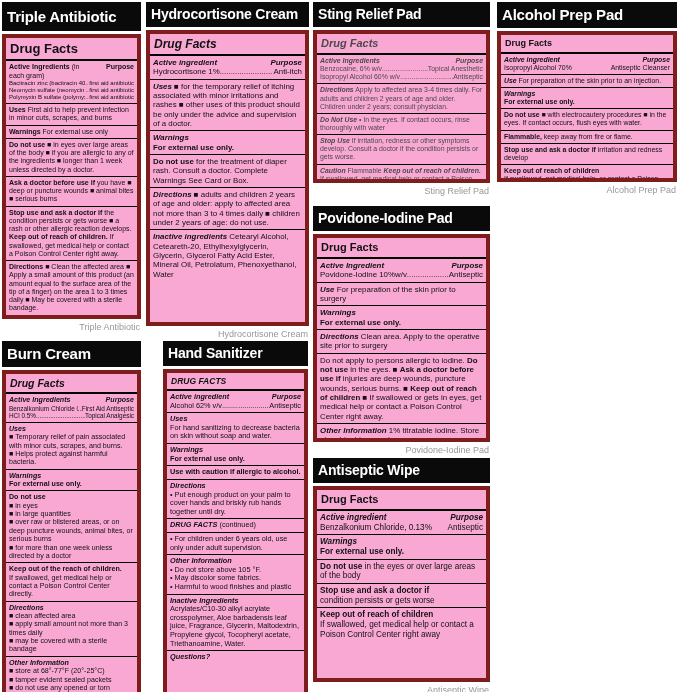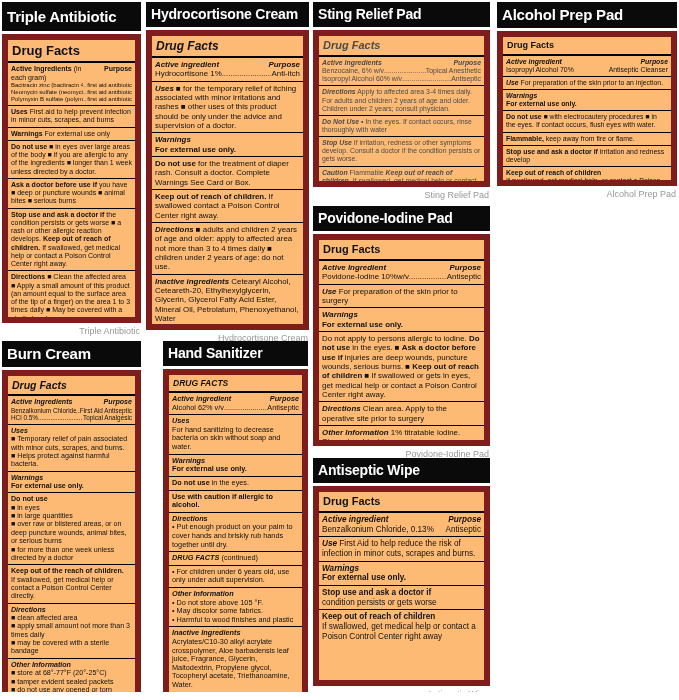--- a/index.html
+++ b/index.html
@@ -6,21 +6,21 @@
   #sheet{
     position:relative;width:679px;height:692px;background:#fff;overflow:hidden;
     font-family:"Liberation Sans", sans-serif;color:#111;
   }
   .panel{position:absolute;}
   .ptitle{
     background:#0a0a0a;color:#fff;font-weight:bold;font-size:14px;
     padding:4px 5px 5px 5px;letter-spacing:-0.2px;margin-bottom:3px;
     white-space:nowrap;overflow:hidden;
   }
-  .pbox{border:6px solid #7f1d1d;background:#fdba74;overflow:hidden;line-height:1.18;}
+  .pbox{border:4px solid #7f1d1d;background:#f9a8d4;overflow:hidden;line-height:1.18;}
   .df{font-weight:bold;padding:3px 4px;border-bottom:2px solid #000;}
   .sec{padding:2px 3px;border-top:1px solid #000;}
   .sec:first-child{border-top:none;}
   .ing-head{display:flex;justify-content:space-between;gap:20px;}
   .ing-row{display:flex;align-items:baseline;}
   .ing-name{white-space:nowrap;overflow:hidden;flex-shrink:1;}
   .ing-dots{flex:1 1 4px;min-width:4px;overflow:hidden;white-space:nowrap;}
   .ing-dots::after{content:"..........................................................................................................";}
   .ing-dots.nodots::after{content:"";}
   .ing-purpose{white-space:nowrap;text-align:right;}
@@ -117,21 +117,20 @@
             </div>
             <div class="ing-row">
               <span class="ing-name">Hydrocortisone 1% </span>
               <span class="ing-dots"></span>
               <span class="ing-purpose"> Anti-itch</span>
             </div>
           </div>
           <div class="sec"><b><i>Uses</i></b> ■ for the temporary relief of itching associated with minor irritations and rashes ■ other uses of this product should be only under the advice and supervision of a doctor.</div>
           <div class="sec"><b><i>Warnings</i></b><br><b>For external use only.</b></div>
           <div class="sec"><b>Do not use</b> for the treatment of diaper rash. Consult a doctor. Complete Warnings See Card or Box.</div>
-          <div class="sec"><b>Keep out of reach of children.</b> If swallowed contact a Poison Control Center right away.</div>
           <div class="sec"><b><i>Directions</i></b> ■ adults and children 2 years of age and older: apply to affected area not more than 3 to 4 times daily ■ children under 2 years of age: do not use.</div>
           <div class="sec"><b><i>Inactive ingredients</i></b> Cetearyl Alcohol, Ceteareth-20, Ethylhexylglycerin, Glycerin, Glycerol Fatty Acid Ester, Mineral Oil, Petrolatum, Phenoxyethanol, Water</div>
         </div>
     </div>
     <div class="pcaption">Hydrocortisone Cream</div>
   </section>
     <section class="panel" id="p-sting">
     <div class="ptitle">Sting Relief Pad</div>
     <div class="pbox">
       <div class="df">Drug Facts</div>
@@ -197,22 +196,22 @@
               <span><b><i>Purpose</i></b></span>
             </div>
             <div class="ing-row">
               <span class="ing-name">Povidone-Iodine 10%w/v</span>
               <span class="ing-dots"></span>
               <span class="ing-purpose">Antiseptic</span>
             </div>
           </div>
           <div class="sec"><b><i>Use</i></b> For preparation of the skin prior to surgery</div>
           <div class="sec"><b><i>Warnings</i></b><br><b>For external use only.</b></div>
+          <div class="sec"><b><i>Directions</i></b> Clean area. Apply to the operative site prior to surgery</div>
           <div class="sec">Do not apply to persons allergic to iodine. <b>Do not use</b> in the eyes. ■ <b>Ask a doctor before use if</b> injuries are deep wounds, puncture wounds, serious burns. ■ <b>Keep out of reach of children</b> ■ If swallowed or gets in eyes, get medical help or contact a Poison Control Center right away.</div>
-          <div class="sec"><b><i>Directions</i></b> Clean area. Apply to the operative site prior to surgery</div>
           <div class="sec"><b><i>Other Information</i></b> 1% titratable iodine. Store at ambient temperatures.</div>
           <div class="sec"><br>Hydroxyethyl cellulose, nonoxynol-10, alkyl glucoside, potassium iodide, sodium hydroxide, glycerin, citric acid, purified water</div>
         </div>
     </div>
     <div class="pcaption">Povidone-Iodine Pad</div>
   </section>
     <section class="panel" id="p-burn">
     <div class="ptitle">Burn Cream</div>
     <div class="pbox">
       <div class="df">Drug Facts</div>
@@ -255,21 +254,20 @@
               <span><b><i>Purpose</i></b></span>
             </div>
             <div class="ing-row">
               <span class="ing-name">Alcohol 62% v/v </span>
               <span class="ing-dots"></span>
               <span class="ing-purpose"> Antiseptic</span>
             </div>
           </div>
           <div class="sec"><b><i>Uses</i></b><br>For hand sanitizing to decrease bacteria on skin without soap and water.</div>
           <div class="sec"><b><i>Warnings</i></b><br><b>For external use only.</b></div>
-          <div class="sec"><b>Do not use</b> in the eyes.</div>
           <div class="sec"><b>Use with caution if allergic to alcohol.</b></div>
           <div class="sec"><b><i>Directions</i></b><br>• Put enough product on your palm to cover hands and briskly rub hands together until dry.</div>
           <div class="sec"><b><i>DRUG FACTS</i></b> (continued)</div>
           <div class="sec">• For children under 6 years old, use only under adult supervision.</div>
           <div class="sec"><b><i>Other Information</i></b><br>• Do not store above 105 °F.<br>• May discolor some fabrics.<br>• Harmful to wood finishes and plastic</div>
           <div class="sec"><b><i>Inactive Ingredients</i></b><br>Acrylates/C10-30 alkyl acrylate crosspolymer, Aloe barbadensis leaf juice, Fragrance, Glycerin, Maltodextrin, Propylene glycol, Tocopheryl acetate, Triethanoamine, Water.</div>
           <div class="sec"><b><i>Questions?</i></b></div>
         </div>
     </div>
     <div class="pcaption">Hand Sanitizer</div>
@@ -283,21 +281,21 @@
             <div class="ing-head">
               <span><b><i>Active ingredient</i></b></span>
               <span><b><i>Purpose</i></b></span>
             </div>
             <div class="ing-row">
               <span class="ing-name">Benzalkonium Chloride, 0.13%</span>
               <span class="ing-dots nodots"></span>
               <span class="ing-purpose">Antiseptic</span>
             </div>
           </div>
-          <div class="sec"><b><i>Use</i></b> First Aid to help reduce the risk of infection in minor cuts, scrapes and burns.</div>
-          <div class="sec"><b><i>Warnings</i></b><br><b>For external use only.</b></div>
+          <div class="sec"><b><i>Warnings</i></b><br><b>For external use only.</b></div>
+          <div class="sec"><b>Do not use</b> in the eyes or over large areas of the body</div>
           <div class="sec"><b>Stop use and ask a doctor if</b><br>condition persists or gets worse</div>
           <div class="sec"><b>Keep out of reach of children</b><br>If swallowed, get medical help or contact a Poison Control Center right away</div>
         </div>
     </div>
     <div class="pcaption">Antiseptic Wipe</div>
   </section>
   </div>
 
 </body></html>

